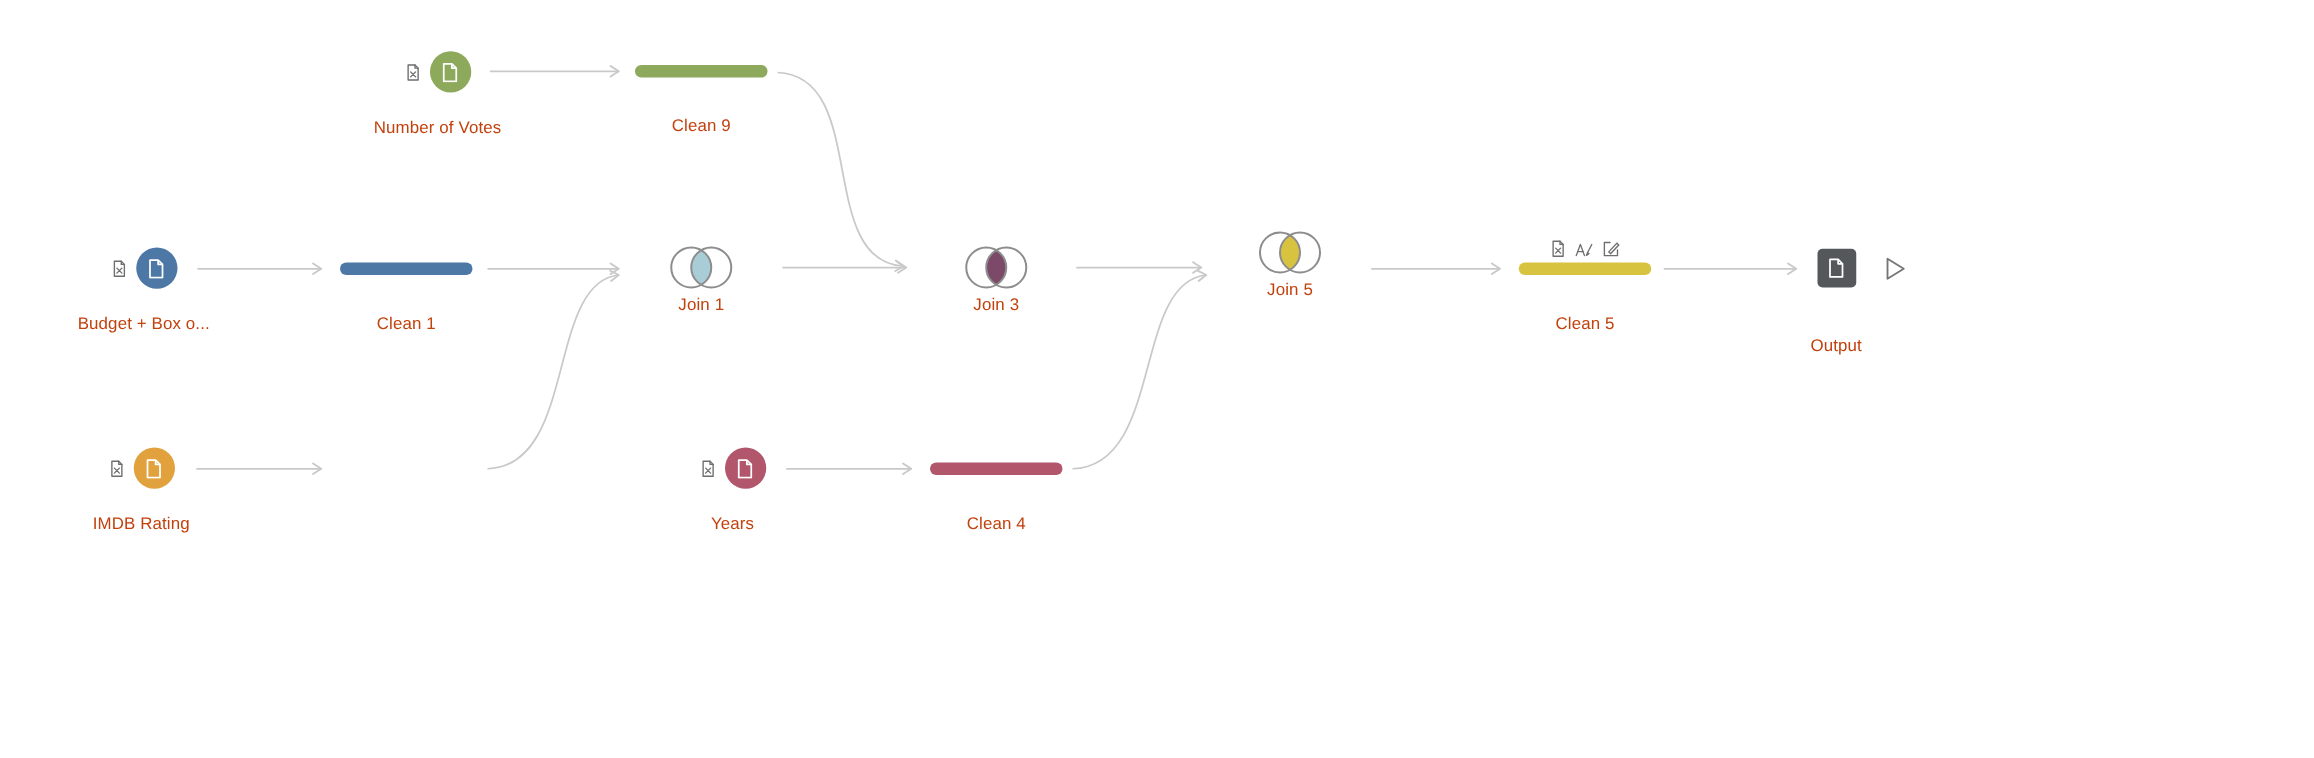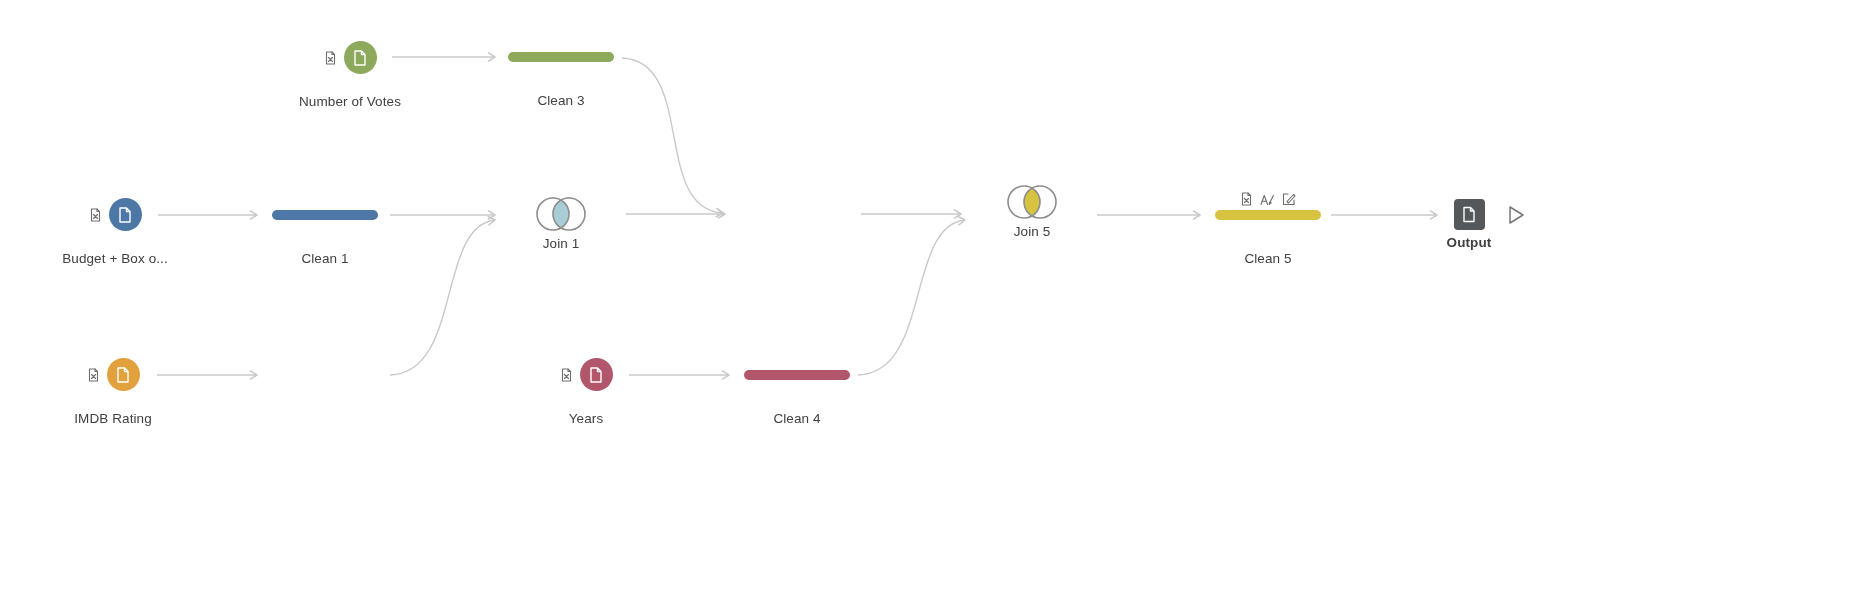--- a/index.html
+++ b/index.html
@@ -3,39 +3,39 @@
 <meta charset="utf-8">
 <style>
   * { margin:0; padding:0; box-sizing:border-box; }
   html,body { background:#ffffff; font-family:"Liberation Sans", sans-serif; }
   .canvas { position:relative; width:1851px; height:606px; background:#ffffff; overflow:hidden; }
 
   .connectors { position:absolute; left:0; top:0; }
   .edge { fill:none; stroke:#c9c9c9; stroke-width:1.4; marker-end:url(#arrowhead); }
 
   .node { position:absolute; width:160px; display:flex; flex-direction:column; align-items:center; }
-  .node-label { font-size:13.5px; color:#404040; white-space:nowrap; letter-spacing:.1px; }
+  .node-label { font-size:13.5px; color:#c2410c; white-space:nowrap; letter-spacing:.1px; }
 
   .icon-row { display:flex; align-items:center; gap:7px; height:33px; }
   .input-circle { width:33px; height:33px; border-radius:50%; display:flex; align-items:center; justify-content:center; }
   .node.input .node-label { margin-top:20px; }
 
   .clean-bar { display:block; width:106px; height:10px; border-radius:5px; }
   .node.clean .node-label { margin-top:31px; }
 
   .venn { display:flex; }
   .node.join .node-label { margin-top:2px; }
   .venn circle { fill:none; stroke:#8d8d8d; stroke-width:1.6; }
 
   .step-badges { display:flex; align-items:flex-end; gap:7px; height:14px; margin-bottom:4px; }
   .badge { display:flex; }
   .badge svg path, .badge svg line { fill:none; stroke:#6e6e6e; stroke-width:1.1; stroke-linejoin:round; stroke-linecap:round; }
 
   .output-square { width:31px; height:31px; border-radius:4px; display:flex; align-items:center; justify-content:center; }
-  .node.output .node-label { margin-top:5px;font-weight:bold; }
+  .node.output .node-label { margin-top:39px; }
 
   .glyph path { fill:none; stroke:#ffffff; stroke-width:1.4; stroke-linejoin:round; }
 
   .run-btn { position:absolute; background:none; border:none; padding:0; cursor:pointer; display:flex; }
   .run-btn svg path { fill:none; stroke:#767676; stroke-width:1.5; stroke-linejoin:round; }
 </style>
 </head>
 <body>
 
 <div class="canvas">
@@ -74,21 +74,21 @@
             <path d="M2 1 H8.5 L12 4.5 V15 H2 Z"></path>
             <path d="M8.5 1 V4.5 H12"></path>
           </svg>
       </span>
     </div>
     <div class="node-label">Number of Votes</div>
   </div>
 
   <div class="node clean" style="left:481px;top:52px">
     <span class="clean-bar" style="background-color: rgb(140, 169, 92);"></span>
-    <div class="node-label">Clean 3</div>
+    <div class="node-label">Clean 9</div>
   </div>
 
   <div class="node input" style="left:35px;top:198px">
     <div class="icon-row">
       <span class="badge">
         <svg width="13" height="14" viewBox="0 0 13 14">
             <path d="M2.5 1 H8 L10.5 3.5 V13 H2.5 Z"></path>
             <path d="M8 1 V3.5 H10.5"></path>
             <path d="M4.5 6.5 L8.5 10.5 M8.5 6.5 L4.5 10.5"></path>
           </svg>
@@ -112,20 +112,30 @@
     <span class="venn">
       <svg width="54" height="40" viewBox="0 0 54 40">
         <path d="M27 6.1 A16 16 0 0 1 27 33.9 A16 16 0 0 1 27 6.1 Z" style="fill: rgb(169, 205, 214);"></path>
         <circle cx="19" cy="20" r="16"></circle>
           <circle cx="35" cy="20" r="16"></circle>
       </svg>
     </span>
     <div class="node-label">Join 1</div>
   </div>
 
+  <div class="node join" style="left:717px;top:194px">
+    <span class="venn">
+      <svg width="54" height="40" viewBox="0 0 54 40">
+        <path d="M27 6.1 A16 16 0 0 1 27 33.9 A16 16 0 0 1 27 6.1 Z" style="fill: rgb(125, 73, 104);"></path>
+        <circle cx="19" cy="20" r="16"></circle>
+          <circle cx="35" cy="20" r="16"></circle>
+      </svg>
+    </span>
+    <div class="node-label">Join 3</div>
+  </div>
 
   <div class="node join" style="left:952px;top:182px">
     <span class="venn">
       <svg width="54" height="40" viewBox="0 0 54 40">
         <path d="M27 6.1 A16 16 0 0 1 27 33.9 A16 16 0 0 1 27 6.1 Z" style="fill: rgb(215, 195, 63);"></path>
         <circle cx="19" cy="20" r="16"></circle>
           <circle cx="35" cy="20" r="16"></circle>
       </svg>
     </span>
     <div class="node-label">Join 5</div>

